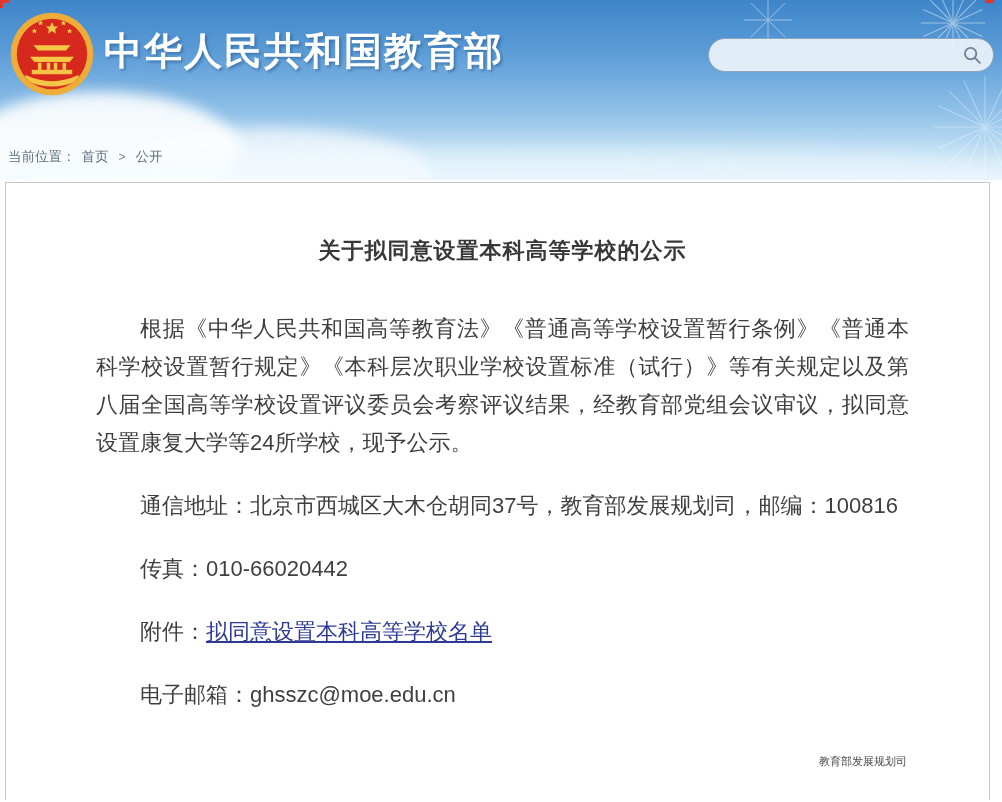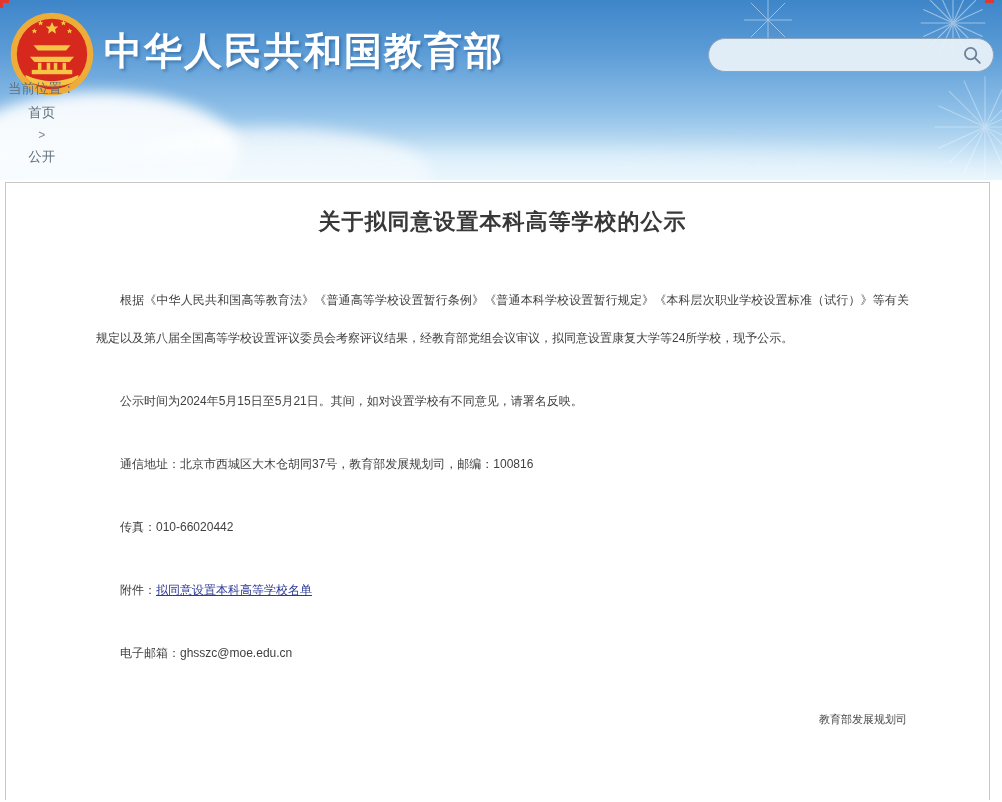--- a/index.html
+++ b/index.html
@@ -39,43 +39,43 @@
     display:flex; align-items:center; padding:0 10px 0 16px;
   }
   .search-pill input {
     flex:1; border:none; outline:none; background:transparent;
     font-size:14px; color:#334; height:100%;
   }
   .search-icon { width:22px; height:22px; flex:0 0 auto; cursor:pointer; }
 
   .breadcrumb {
     position:absolute; left:8px; bottom:14px; font-size:13.5px; color:#60707e;
-    display:flex; align-items:center; gap:6px;flex-direction:column;
+    display:flex; align-items:center; gap:6px;
   }
   .breadcrumb a { color:#60707e; text-decoration:none; cursor:pointer; }
   .crumb-sep { color:#7d8b98; font-size:12px; padding:0 4px; }
 
   
   .mark { position:absolute; background:#e2372e; }
   .mark.tl1 { left:0; top:0; width:9px; height:3px; }
   .mark.tl2 { left:0; top:0; width:3px; height:8px; }
   .mark.tr1 { right:8px; top:0; width:9px; height:3px; }
 
   
   .content-box {
     position:absolute; left:5px; top:182px; width:985px; height:618px;
     background:#ffffff; border:1px solid #c7c7c7; border-bottom:none;
-    padding:24px 80px 0 90px;
+    padding:53px 80px 0 90px;
   }
   .doc-title {
     text-align:center; font-size:22px; font-weight:bold; color:#383838;
     letter-spacing:1px; margin-bottom:44px;
   }
   .doc-body p {
-    font-size:12px; line-height:38px; color:#3f3f3f;
+    font-size:22px; line-height:38px; color:#3f3f3f;
     text-indent:2em; margin-bottom:25px; text-align:justify;
   }
   .attachment-link {
     color:#2c3a96; text-decoration:underline; cursor:pointer;
   }
   .signature {
     text-align:right; font-size:11px; color:#4a4a4a;
     padding-right:2px; margin-top:28px; line-height:38px;
   }
 </style>
@@ -190,21 +190,20 @@
 
   <div class="mark tl1"></div>
   <div class="mark tl2"></div>
   <div class="mark tr1"></div>
 
   <div class="content-box">
     <div class="doc-title">关于拟同意设置本科高等学校的公示</div>
 
     <div class="doc-body">
       <p>根据《中华人民共和国高等教育法》《普通高等学校设置暂行条例》《普通本科学校设置暂行规定》《本科层次职业学校设置标准（试行）》等有关规定以及第八届全国高等学校设置评议委员会考察评议结果，经教育部党组会议审议，拟同意设置康复大学等24所学校，现予公示。</p>
-      <p>公示时间为2024年5月15日至5月21日。其间，如对设置学校有不同意见，请署名反映。</p>
       <p>通信地址：北京市西城区大木仓胡同37号，教育部发展规划司，邮编：100816</p>
       <p>传真：010-66020442</p>
       <p><span>附件：</span><a class="attachment-link">拟同意设置本科高等学校名单</a></p>
       <p>电子邮箱：ghsszc@moe.edu.cn</p>
       <div class="signature">教育部发展规划司</div>
     </div>
   </div>
 
 </div>
 

